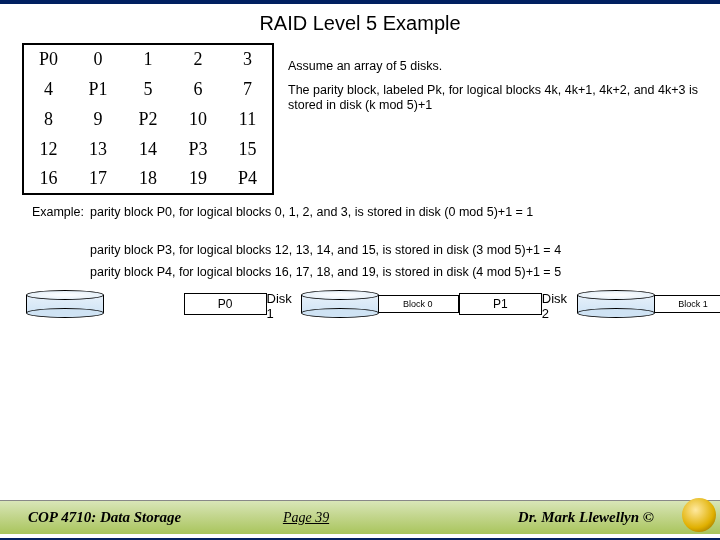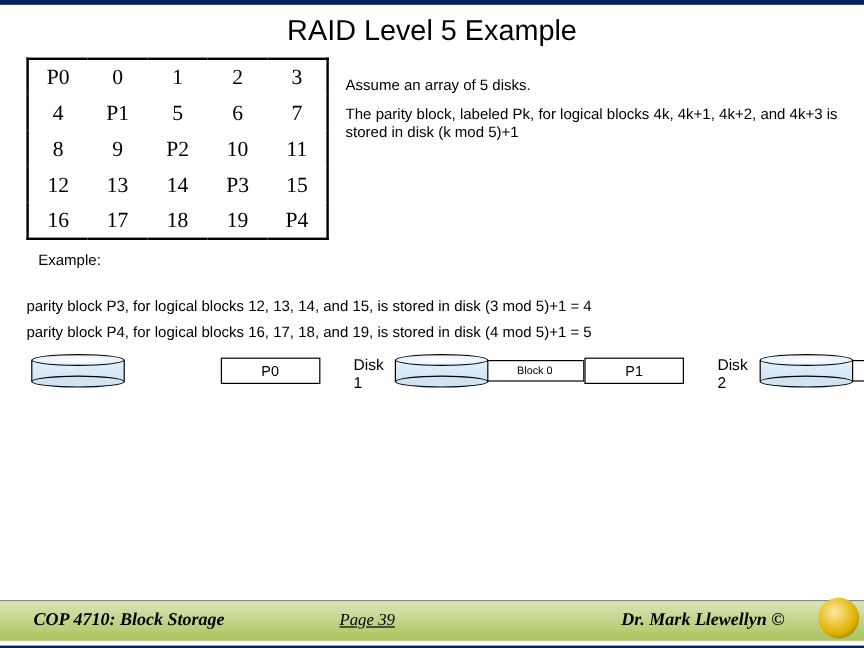--- a/index.html
+++ b/index.html
@@ -1,37 +1,37 @@
 <!DOCTYPE html>
 <html><head>
 <meta charset="utf-8">
 <style>
   * { box-sizing: border-box; margin: 0; padding: 0; }
   body { width: 720px; height: 540px; background: #fff; font-family: Arial, sans-serif; position: relative; overflow: hidden; }
   .slide { width: 720px; height: 540px; border-top: 4px solid #002060; border-bottom: 2px solid #002060; position: relative; }
-  .title { font-size: 24px; text-align: center; padding-top: 8px; color: #000; font-family: Arial, sans-serif; }
+  .title { font-size: 20px; text-align: center; padding-top: 8px; color: #000; font-family: Arial, sans-serif; }
   .content { padding: 8px 22px 0 22px; }
   .upper { display: flex; gap: 14px; }
   .layout-table { border-collapse: collapse; background: #fff; border: 2px solid #000; }
   .layout-table td { width: 50px; height: 30px; text-align: center; font-family: Garamond, Georgia, serif; font-size: 18px; vertical-align: middle; }
   .desc { flex: 1; font-size: 12.5px; line-height: 1.25; margin-top: 16px; }
   .desc p { margin-bottom: 8px; text-align: justify; }
   .example { font-size: 12.5px; margin-top: 10px; }
-  .example-row { display: flex; margin-bottom: 8px; flex-direction: column; }
+  .example-row { display: flex; margin-bottom: 8px; }
   .example-label { width: 68px; text-align: right; padding-right: 6px; }
   .example-text { flex: 1; }
   .disks { display: flex; justify-content: space-around; margin-top: 6px; padding: 0 4px; }
   .disk-col { display: flex; flex-direction: row; align-items: center; gap: 0; }
   .cyl { width: 78px; height: 28px; position: relative; }
   .cyl-body { position: absolute; top: 5px; left: 0; width: 78px; height: 18px; border-left: 1px solid #000; border-right: 1px solid #000; background: linear-gradient(#e6f0fa,#d0e4f5); }
   .cyl-top { position: absolute; top: 0; left: 0; width: 78px; height: 10px; border: 1px solid #000; border-radius: 50%; background: radial-gradient(#fff,#dceaf6); z-index: 2; }
   .cyl-bot { position: absolute; bottom: 0; left: 0; width: 78px; height: 10px; border: 1px solid #000; border-radius: 50%; background: #cfe3f4; }
   .block-box { width: 86px; height: 18px; border: 1px solid #000; font-size: 9px; display: flex; align-items: center; justify-content: center; background: #fff; }
   .parity-box { width: 86px; height: 22px; border: 1px solid #000; font-size: 12px; display: flex; align-items: center; justify-content: center; background: #fff; margin-top: -1px; }
-  .disk-label { font-size: 13px; margin-top: 4px; margin-left: 28px; }
+  .disk-label { font-size: 13px; margin-top: 4px; }
   .footer { position: absolute; bottom: 4px; left: 0; width: 720px; height: 34px; display: flex; align-items: center; padding: 0 28px 0 28px; background: linear-gradient(#d9e6b8 0%, #c3d68e 45%, #a9c55c 100%); border-top: 1px solid #888; }
   .footer .course { flex: 1; font-style: italic; font-weight: bold; font-family: Georgia, 'Times New Roman', serif; font-size: 15px; }
   .footer .page { flex: 0 0 auto; font-style: italic; font-family: Georgia, 'Times New Roman', serif; font-size: 14px; text-decoration: underline; margin-right: 70px; }
   .footer .author { flex: 1; text-align: right; font-style: italic; font-weight: bold; font-family: Georgia, 'Times New Roman', serif; font-size: 15px; padding-right: 38px; }
   .logo { position: absolute; right: 4px; bottom: 2px; width: 34px; height: 34px; border-radius: 50%; background: radial-gradient(circle at 40% 35%, #ffe9a0 0%, #e0b000 60%, #7a5800 100%); display:flex; align-items:center; justify-content:center; font-size:9px; color:#000; font-weight:bold; }
   .invis-block { width: 86px; height: 18px; }
 </style>
 </head>
 <body>
 
@@ -84,20 +84,21 @@
 
       <div class="desc">
         <p>Assume an array of 5 disks.</p>
         <p>The parity block, labeled Pk, for logical blocks 4k, 4k+1, 4k+2, and 4k+3 is stored in disk (k mod 5)+1</p>
       </div>
     </div>
 
     <div class="example">
       <div class="example-row">
         <div class="example-label">Example:</div>
+        <div class="example-text">parity block P0, for logical blocks 0, 1, 2, and 3, is stored in disk (0 mod 5)+1 = 1</div>
       </div>
       <div class="example-row">
         <div class="example-label"></div>
       </div>
       <div class="example-row">
         <div class="example-label"></div>
       </div>
       <div class="example-row">
         <div class="example-label"></div>
         <div class="example-text">parity block P3, for logical blocks 12, 13, 14, and 15, is stored in disk (3 mod 5)+1 = 4</div>
@@ -147,19 +148,19 @@
           </div>
         <div class="block-box">Block 3</div>
         <div class="parity-box">P4</div>
         <div class="disk-label">Disk 5</div>
       </div>
     </div>
 
   </div>
 
   <div class="footer">
-    <div class="course">COP 4710: Block Storage</div>
+    <div class="course">COP 4710: Data Storage</div>
     <div class="page">Page 39</div>
     <div class="author">Dr. Mark Llewellyn ©</div>
     <div class="logo"></div>
   </div>
 
 </div>
 
 </body></html>

